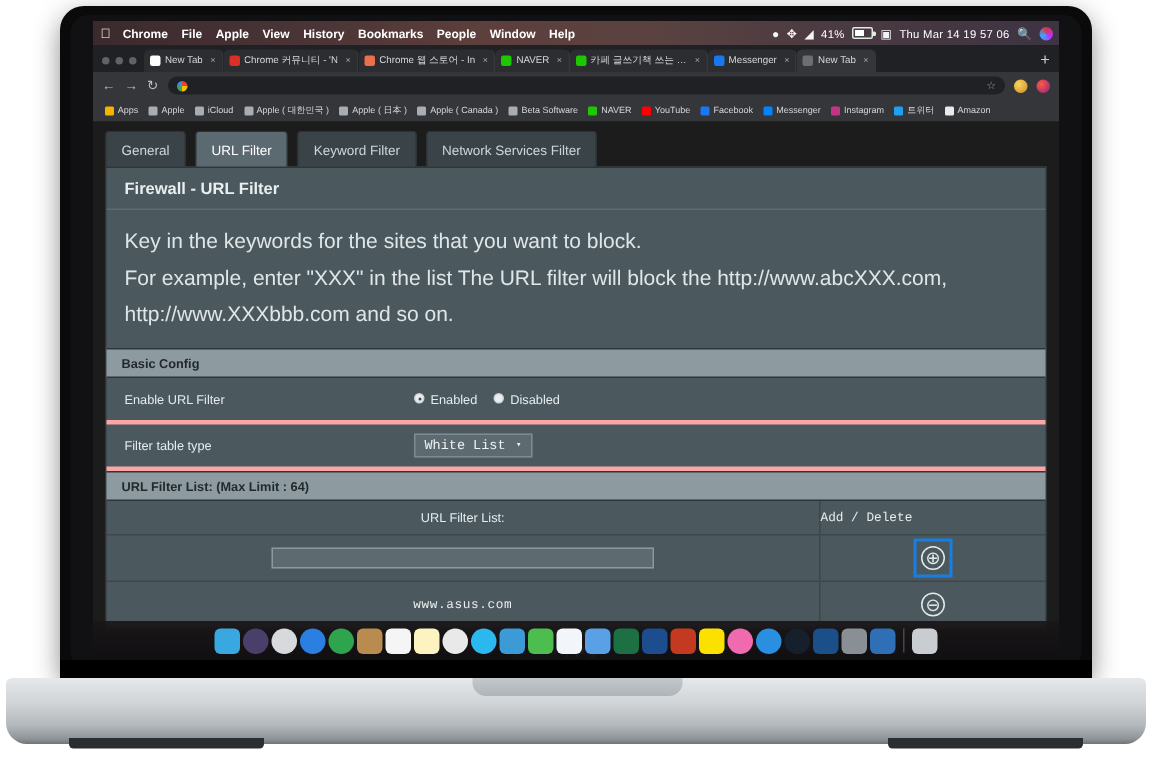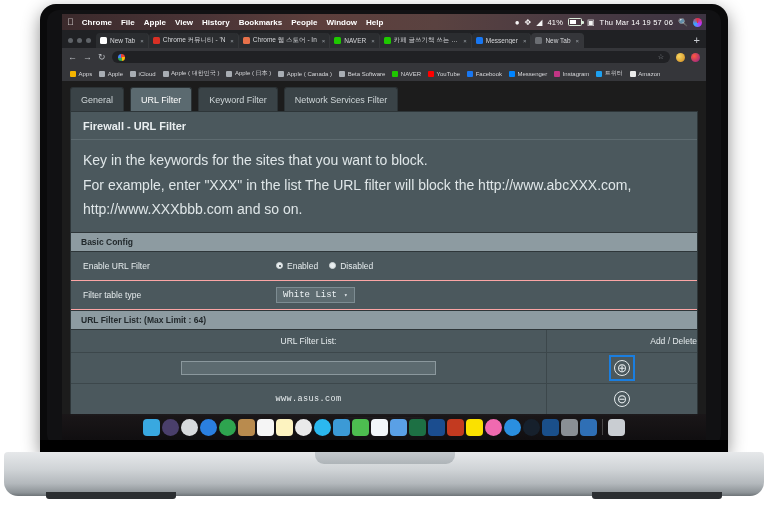--- a/index.html
+++ b/index.html
@@ -107,37 +107,37 @@
   .panel-title{
     padding:8px 12px 7px 12px;color:#e9eef0;font-size:11px;font-weight:bold;
     border-bottom:1px solid #5e6b70;
   }
   .panel-desc{padding:8px 12px 10px 12px;color:#dfe6e8;font-size:14px;line-height:1.75;}
 
   .sect-head{
     background:#8d9ba1;color:#22292c;font-size:8.5px;font-weight:bold;
     padding:4px 10px;border-top:1px solid #2e3639;border-bottom:1px solid #2e3639;
   }
-  .row{display:flex;align-items:center;min-height:28px;border-bottom:1px solid #fca5a5;}
+  .row{display:flex;align-items:center;min-height:28px;border-bottom:3px solid #fca5a5;}
   .row .lbl{width:205px;padding:0 0 0 12px;color:#e6ecee;font-size:8.5px;box-sizing:border-box;}
   .row .val{flex:1;display:flex;align-items:center;gap:5px;}
 
   .radio{display:inline-flex;align-items:center;gap:4px;color:#e6ecee;font-size:8.5px;margin-right:6px;}
   .rdot{width:7px;height:7px;border-radius:50%;background:#e9eef0;border:1px solid #cfd6d8;position:relative;box-sizing:border-box;}
   .rdot.on:after{content:"";position:absolute;left:1.5px;top:1.5px;width:2px;height:2px;border-radius:50%;background:#3b474c;}
 
   .select{
     background:#5d6b70;border:1px solid #7d8c92;color:#eef3f5;font-size:9px;
     font-family:"Liberation Mono",monospace;padding:2px 6px;display:inline-flex;align-items:center;gap:7px;
   }
   .select .caret{font-size:6px;}
 
   .lst-head{display:flex;border-bottom:1px solid #3c474b;}
   .lst-head .c1{flex:1;text-align:center;color:#e6ecee;font-size:8.5px;padding:6px 0;border-right:1px solid #3c474b;}
-  .lst-head .c2{width:150px;text-align:right;color:#e6ecee;font-size:8.5px;padding:6px 0;}
+  .lst-head .c2{width:150px;text-align:left;color:#e6ecee;font-size:8.5px;padding:6px 0;font-family:Liberation Mono, monospace;}
 
   .lst-row{display:flex;align-items:stretch;border-bottom:1px solid #3c474b;min-height:30px;}
   .lst-row .c1{flex:1;display:flex;align-items:center;justify-content:center;border-right:1px solid #3c474b;}
   .lst-row .c2{width:150px;display:flex;align-items:center;justify-content:center;}
   .urlinput{
     width:255px;height:14px;background:#5d6b70;border:1px solid #8b989d;box-sizing:border-box;
   }
   .urlval{color:#e9eef0;font-size:8.5px;font-family:"Liberation Mono",monospace;letter-spacing:.4px;}
 
   .circ-btn{

